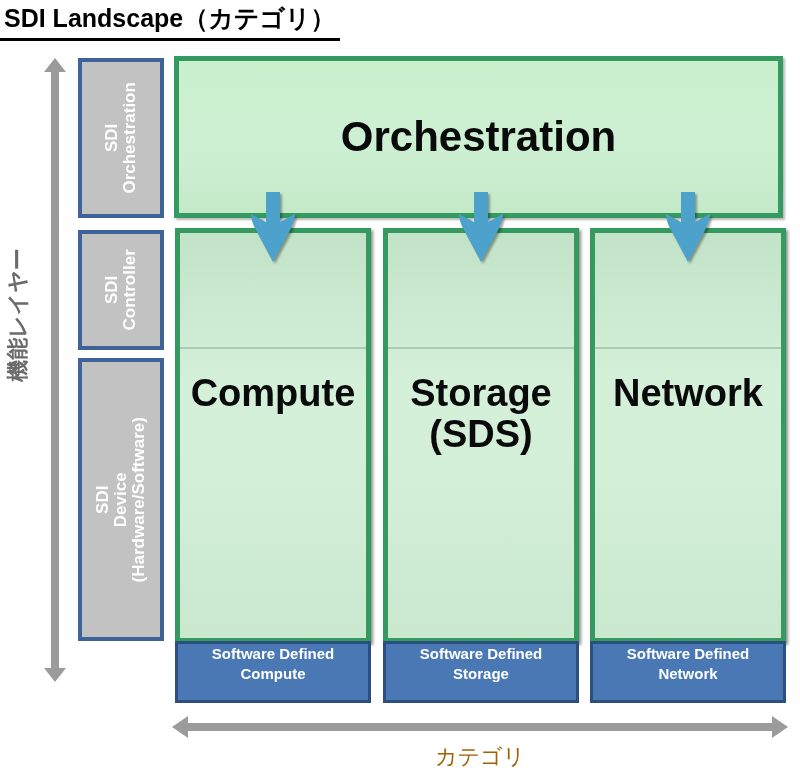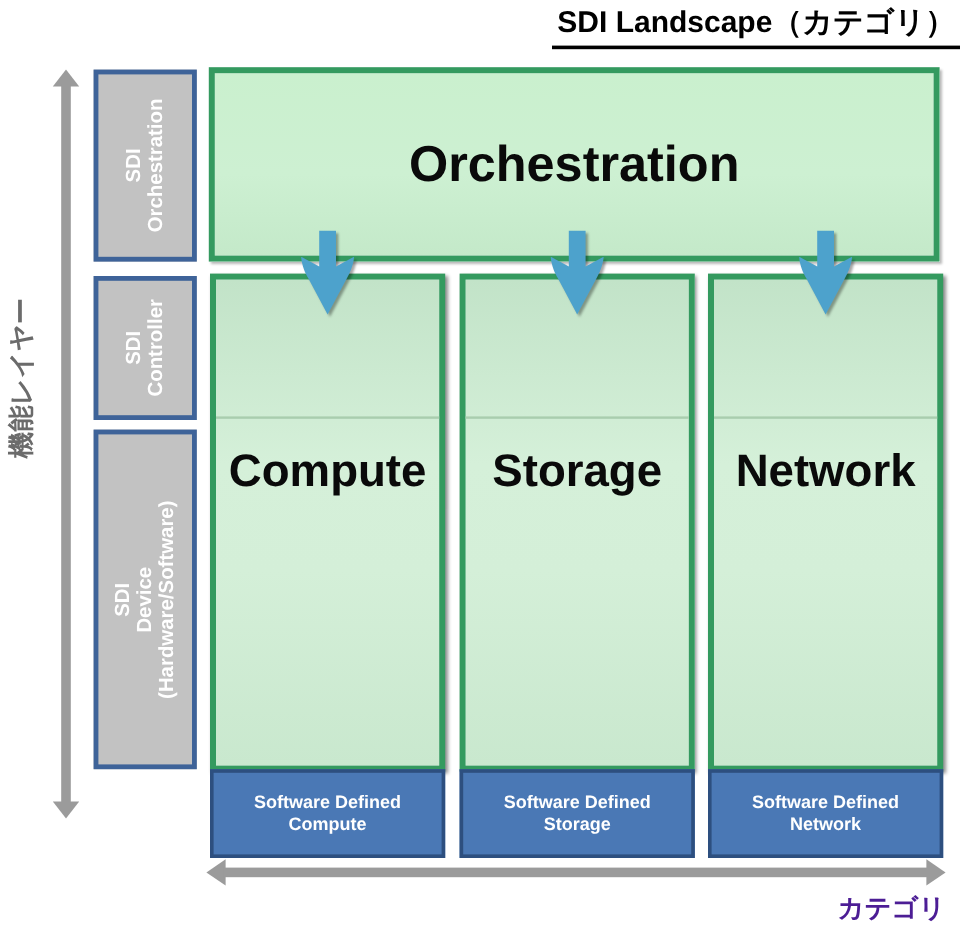--- a/index.html
+++ b/index.html
@@ -13,21 +13,21 @@
     position: relative;
     font-family: "Liberation Sans", "DejaVu Sans", sans-serif;
     overflow: hidden;
   }
 
   
   #title {
     position: absolute;
     left: 0; top: 2px;
     width: 800px;
-    text-align: right;
+    text-align: left;
     font-size: 25px;
     font-weight: bold;
     color: #000;
     letter-spacing: 0px;
   }
   #title .tu {
     border-bottom: 3px solid #000;
     padding: 0 4px 3px 4px;
     display: inline-block;
   }
@@ -156,31 +156,31 @@
     color: #0a0a0a;
     text-align: center;
     line-height: 1.08;
     white-space: nowrap;
   }
 
   
   .footer-box {
     position: absolute;
     top: 641px;
-    height: 74px;
+    height: 62px;
     box-sizing: border-box;
     background: #4a78b5;
     border: 3px solid #2d4f7f;
     color: #ffffff;
     font-size: 15px;
     font-weight: bold;
     display: flex;
     flex-direction: column;
     align-items: center;
-    justify-content: center;
+    justify-content: flex-start;
     line-height: 1.3;
     text-align: center;
   }
   #footer-compute { left: 175px; width: 196px; }
   #footer-storage { left: 383px; width: 196px; }
   #footer-network { left: 590px; width: 196px; }
 
   
   .down-arrow {
     position: absolute;
@@ -217,24 +217,24 @@
     right: 0; top: 0;
     width: 0; height: 0;
     border-top: 11px solid transparent;
     border-bottom: 11px solid transparent;
     border-left: 16px solid #9b9b9b;
   }
   #h-axis-label {
     position: absolute;
     left: 172px; top: 742px;
     width: 616px;
-    text-align: right;
+    text-align: center;
     font-size: 22px;
-    font-weight: bold;
-    color: #4c1d95;
+    font-weight: normal;
+    color: #a16207;
   }
 </style>
 </head>
 <body>
 
 <div id="title">
   <span class="tu">SDI Landscape（カテゴリ）</span>
 </div>
 
 <div id="v-axis">
@@ -277,20 +277,21 @@
       <div>Compute</div>
     </div>
   </div>
 </div>
 
 <div class="col" id="col-storage">
   <div class="ctrl-zone"></div>
   <div class="dev-zone">
     <div class="dev-title">
       <div>Storage</div>
+      <div>(SDS)</div>
     </div>
   </div>
 </div>
 
 <div class="col" id="col-network">
   <div class="ctrl-zone"></div>
   <div class="dev-zone">
     <div class="dev-title">
       <div>Network</div>
     </div>

